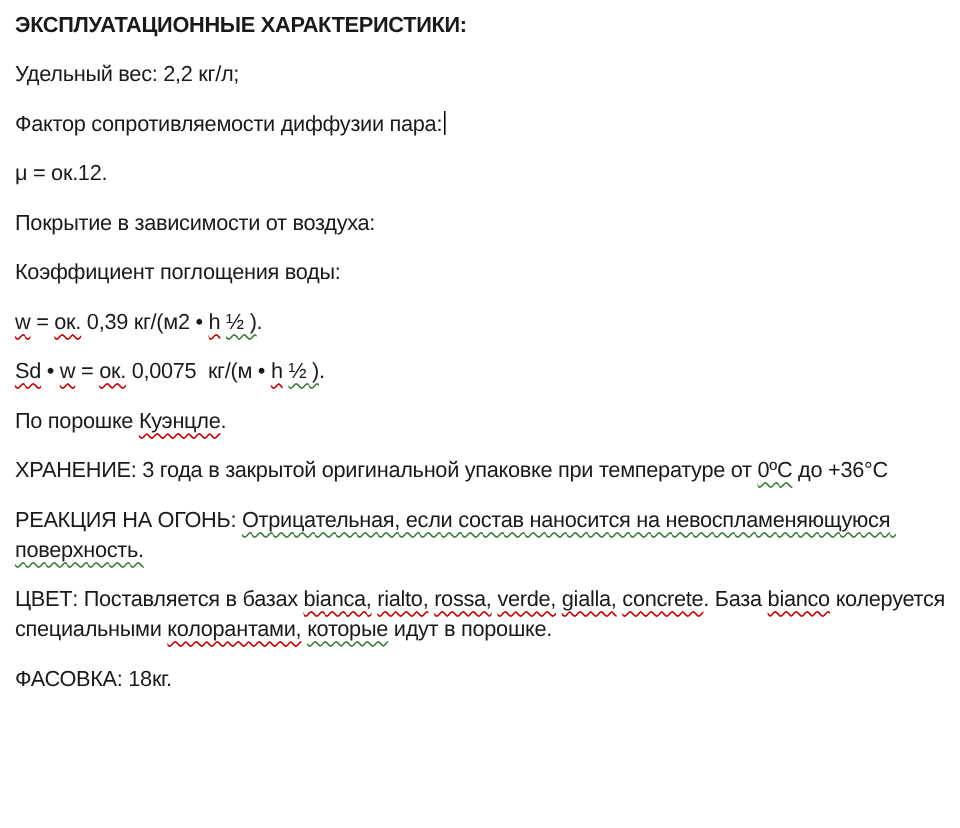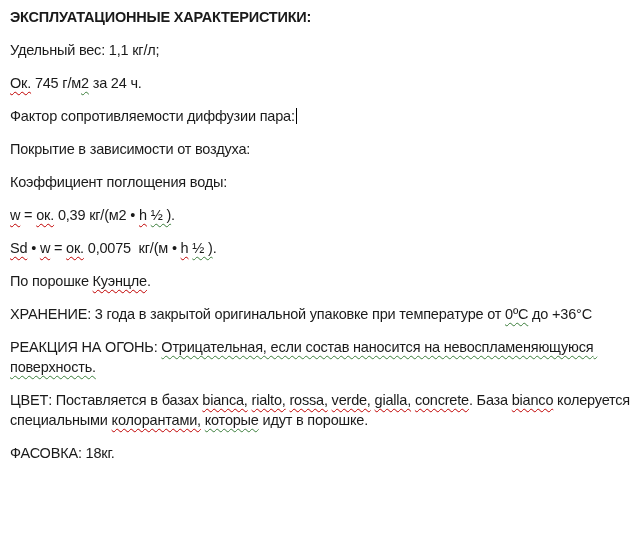--- a/index.html
+++ b/index.html
@@ -48,23 +48,23 @@
     background: #000000;
     vertical-align: -3px;
     margin-left: 1px;
   }
 </style>
 </head>
 <body>
 
 <div class="doc">
     <p class="para bold"><span>ЭКСПЛУАТАЦИОННЫЕ ХАРАКТЕРИСТИКИ:</span></p>
-    <p class="para"><span>Удельный вес: 1,1 кг/л;</span></p>
-    <p class="para"><span class="spell">Ок.</span><span> 745 г/м</span><span class="grammar">2</span><span> за 24 ч.</span></p>
+    <p class="para"><span>Удельный вес: 2,2 кг/л;</span></p>
     <p class="para"><span>Фактор сопротивляемости диффузии пара:</span><span class="caret"></span></p>
+    <p class="para"><span>μ = ок.12.</span></p>
     <p class="para"><span>Покрытие в зависимости от воздуха:</span></p>
     <p class="para"><span>Коэффициент поглощения воды:</span></p>
     <p class="para"><span class="spell">w</span><span> = </span><span class="spell">ок.</span><span> 0,39 кг/(м2 • </span><span class="spell">h</span><span> </span><span class="grammar">½ )</span><span>.</span></p>
     <p class="para"><span class="spell">Sd</span><span> • </span><span class="spell">w</span><span> = </span><span class="spell">ок.</span><span> 0,0075  кг/(м • </span><span class="spell">h</span><span> </span><span class="grammar">½ )</span><span>.</span></p>
     <p class="para"><span>По порошке </span><span class="spell">Куэнцле</span><span>.</span></p>
     <p class="para"><span>ХРАНЕНИЕ: 3 года в закрытой оригинальной упаковке при температуре от </span><span class="grammar">0ºС</span><span> до +36°С</span></p>
     <p class="para"><span>РЕАКЦИЯ НА ОГОНЬ: </span><span class="grammar">Отрицательная, если состав наносится на невоспламеняющуюся поверхность.</span></p>
     <p class="para"><span>ЦВЕТ: Поставляется в базах </span><span class="spell">bianca,</span><span> </span><span class="spell">rialto,</span><span> </span><span class="spell">rossa,</span><span> </span><span class="spell">verde,</span><span> </span><span class="spell">gialla,</span><span> </span><span class="spell">concrete</span><span>. База </span><span class="spell">bianco</span><span> колеруется специальными </span><span class="spell">колорантами,</span><span> </span><span class="grammar">которые</span><span> идут в порошке.</span></p>
     <p class="para"><span>ФАСОВКА: 18кг.</span></p>
   </div>

